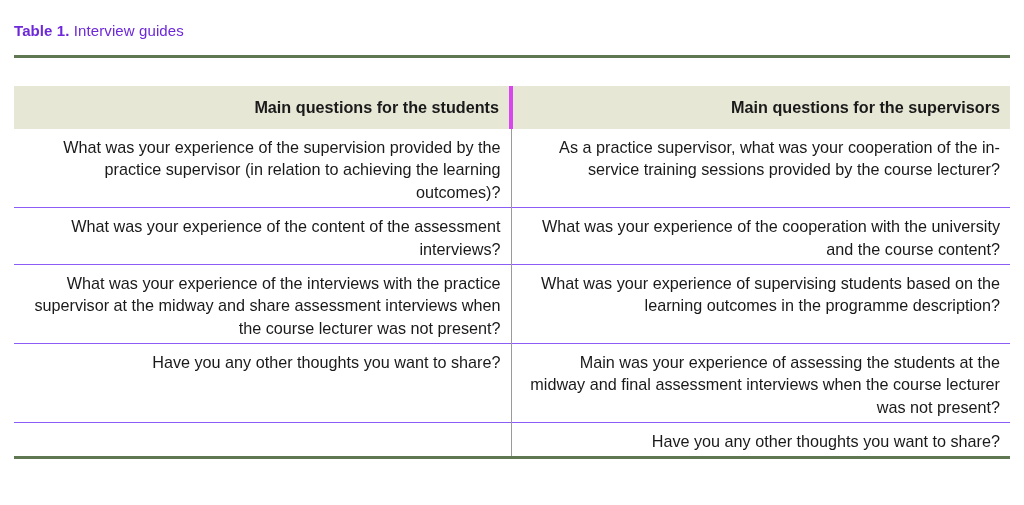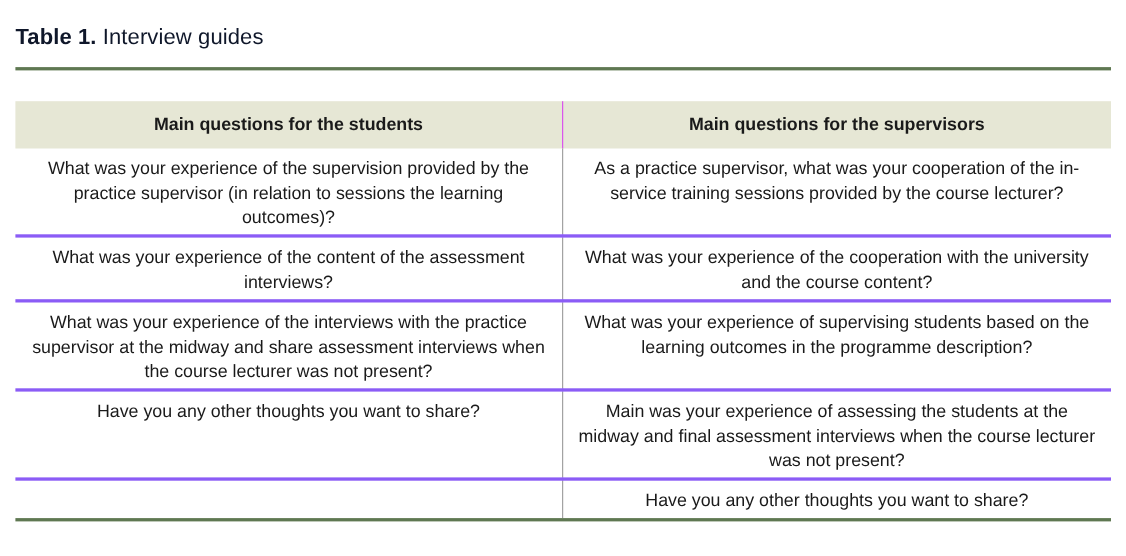--- a/index.html
+++ b/index.html
@@ -22,23 +22,23 @@
     height: 505px;
     box-sizing: border-box;
     overflow: hidden;
   }
 
   
   .caption-wrap {
     padding: 22px 14px 0 14px;
   }
   .caption {
-    font-size: 20px;
+    font-size: 15px;
     line-height: 1.25;
-    color: #0f172a;
+    color: #6d28d9;
     letter-spacing: 0.1px;
     white-space: nowrap;
   }
   .caption .cap-label {
     font-weight: 700;
   }
   .caption .cap-text {
     font-weight: 400;
   }
 
@@ -61,48 +61,48 @@
     border-collapse: collapse;
     table-layout: fixed;
   }
   table.guides col.c-left  { width: 497px; }
   table.guides col.c-right { width: 499px; }
 
   table.guides th,
   table.guides td {
     vertical-align: top;
     padding: 7px 10px 4px 10px;
-    text-align: center;
+    text-align: right;
     font-size: 16.2px;
     line-height: 1.38;
     color: #1a1a1a;
   }
 
   table.guides thead th {
     background: #e6e7d5;
     font-weight: 700;
     font-size: 16.2px;
     padding-top: 10px;
     padding-bottom: 11px;
   }
 
   table.guides tbody tr {
-    border-top: 3px solid #8b5cf6;
+    border-top: 1px solid #8b5cf6;
   }
   table.guides tbody tr:first-child {
     border-top: none;
   }
 
   
   table.guides th.col-right,
   table.guides td.col-right {
     border-left: 1px solid #9a9a9a;
   }
   table.guides thead th.col-right {
-    border-left: 1px solid #d946ef;
+    border-left: 4px solid #d946ef;
   }
 
   td.empty-cell {
     
   }
 
   .rule-bottom {
     margin-top: 0;
   }
 </style>
@@ -126,21 +126,21 @@
         <col class="c-right">
       </colgroup>
       <thead>
         <tr>
           <th class="col-left">Main questions for the students</th>
           <th class="col-right">Main questions for the supervisors</th>
         </tr>
       </thead>
       <tbody>
         <tr>
-          <td class="col-left">What was your experience of the supervision provided by the practice supervisor (in relation to sessions the learning outcomes)?</td>
+          <td class="col-left">What was your experience of the supervision provided by the practice supervisor (in relation to achieving the learning outcomes)?</td>
           <td class="col-right">As a practice supervisor, what was your cooperation of the in-service training sessions provided by the course lecturer?</td>
         </tr>
         <tr>
           <td class="col-left">What was your experience of the content of the assessment interviews?</td>
           <td class="col-right">What was your experience of the cooperation with the university and the course content?</td>
         </tr>
         <tr>
           <td class="col-left">What was your experience of the interviews with the practice supervisor at the midway and share assessment interviews when the course lecturer was not present?</td>
           <td class="col-right">What was your experience of supervising students based on the learning outcomes in the programme description?</td>
         </tr>

